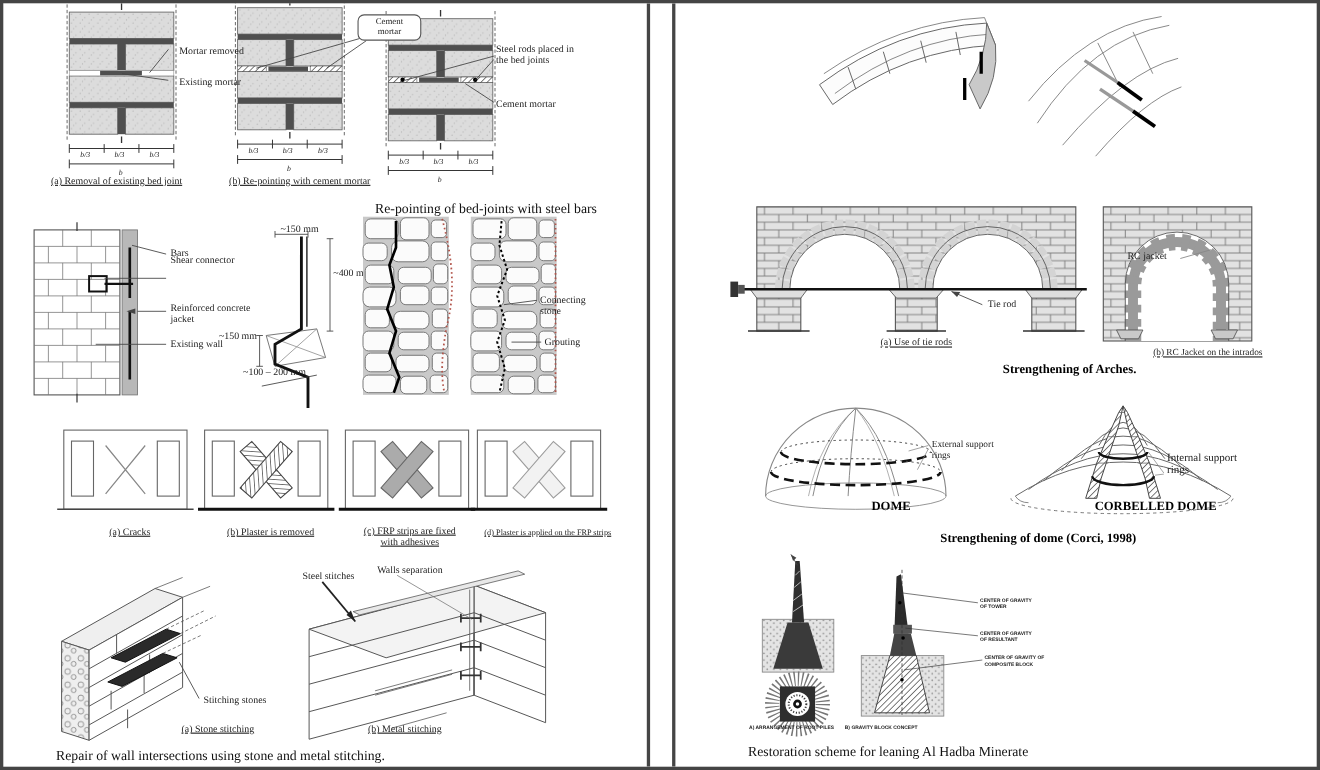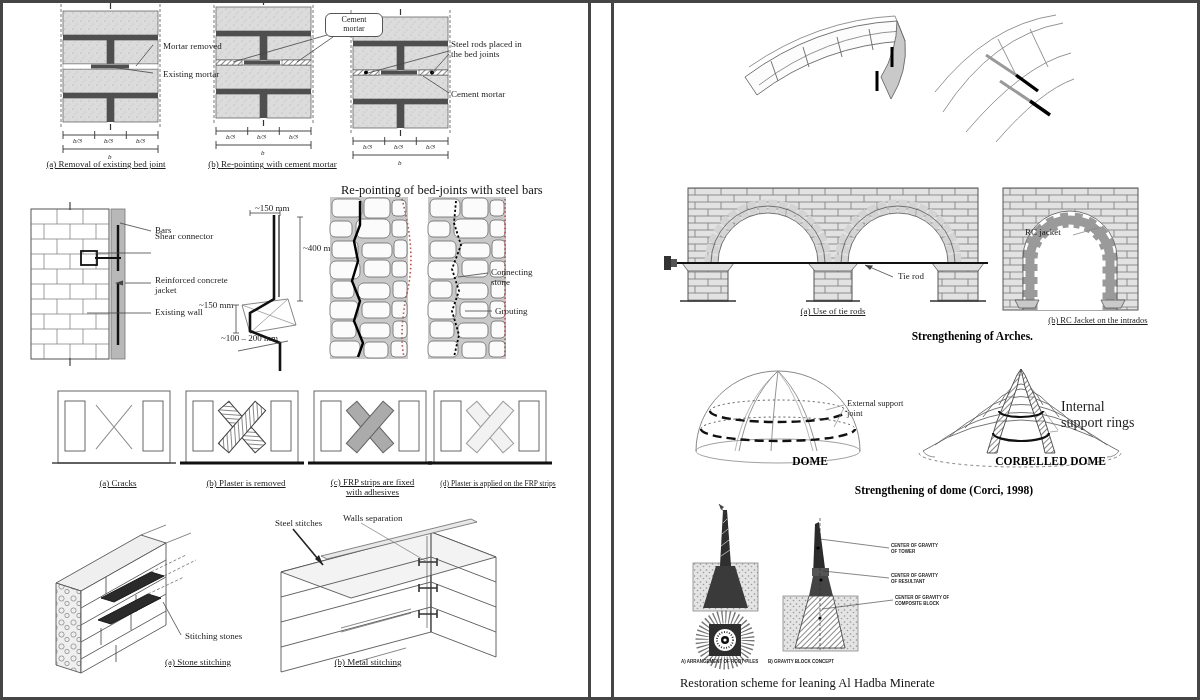--- a/index.html
+++ b/index.html
@@ -291,20 +291,21 @@
       <path d="M282 24 L312 60" stroke="#222" stroke-width="1.6" fill="none"></path>
       <polygon points="312,60 304,54 308,50" fill="#222"></polygon>
       <path d="M350 18 L418 58" stroke="#777" stroke-width="0.7" fill="none"></path>
     </g>
   </svg>
   <span class="lb" style="left:182px;top:628px;">Stitching stones</span>
   <span class="cap" style="left:98px;top:654px;width:130px;text-align:right;">(a) Stone stitching</span>
   <span class="lb" style="left:272px;top:515px;">Steel stitches</span>
   <span class="lb" style="left:340px;top:510px;">Walls separation</span>
   <span class="cap" style="left:300px;top:654px;width:130px;">(b) Metal stitching</span>
+  <span class="scap" style="left:48px;top:677px;width:340px;">Repair of wall intersections using stone and metal stitching.</span>
 
   <svg class="abs" style="left:730px;top:8px;" width="340" height="150">
     <g transform="translate(12,8)" stroke="#666" fill="none" stroke-width="0.9">
       <path d="M0 58 Q70 6 152 2 L160 22 Q78 26 12 76 Z" fill="#fcfcfc"></path>
       <path d="M4 48 Q72 1 150 -3 L152 2" stroke-width="0.7"></path>
       <path d="M26 42 L33 62 M58 28 L64 48 M92 18 L97 38 M124 10 L128 31"></path>
       <path d="M14 66 Q80 16 156 12" stroke-width="0.7"></path>
       <path d="M152 2 L160 22 Q163 52 146 80 L136 58 Q152 32 152 2 Z" fill="#c9c9c9"></path>
       <path d="M147 28 v20" stroke="#000" stroke-width="3"></path>
       <path d="M132 52 v20" stroke="#000" stroke-width="3"></path>
@@ -385,23 +386,23 @@
       <path d="M86 58 A22 6 0 0 0 130 58" stroke="#111" stroke-width="2.2"></path>
     </g>
     <g stroke="#888" stroke-width="0.7" fill="none">
       <path d="M166 54 L148 59"></path>
         <path d="M166 57 L156 76"></path>
       <path d="M380 80 L372 81"></path>
         <path d="M380 79 L366 60"></path>
     </g>
   </svg>
   <span class="bttl" style="left:725px;top:452px;width:100px;">DOME</span>
-  <span class="lb" style="left:844px;top:396px;width:72px;font-size:8.5px;">External support joint</span>
+  <span class="lb" style="left:844px;top:396px;width:72px;font-size:8.5px;">External support rings</span>
   <span class="bttl" style="left:933px;top:452px;width:170px;">CORBELLED DOME</span>
-  <span class="lb" style="left:1058px;top:396px;width:75px;font-size:14px;">Internal support rings</span>
+  <span class="lb" style="left:1058px;top:408px;width:75px;font-size:10px;">Internal support rings</span>
   <span class="bttl" style="left:790px;top:481px;width:240px;">Strengthening of dome (Corci, 1998)</span>
 
   <svg class="abs" style="left:680px;top:505px;" width="330" height="160">
     <g transform="translate(10,0)">
       <rect x="0" y="55" width="65" height="48" fill="url(#stip)" stroke="#888" stroke-width="0.8"></rect>
       <polygon points="10,100 55,100 42,58 23,58" fill="#3a3a3a"></polygon>
       <polygon points="27,58 38,58 34,2 30,2" fill="#2f2f2f"></polygon>
       <path d="M28 48 L37 42 M28 38 L36 32 M29 26 L35 21 M30 15 L34 11" stroke="#fff" stroke-width="0.6"></path>
       <path d="M32 6 L26 -4" stroke="#444" stroke-width="0.7"></path>
       <polygon points="26,-4 31,-1 28,2" fill="#444"></polygon>

